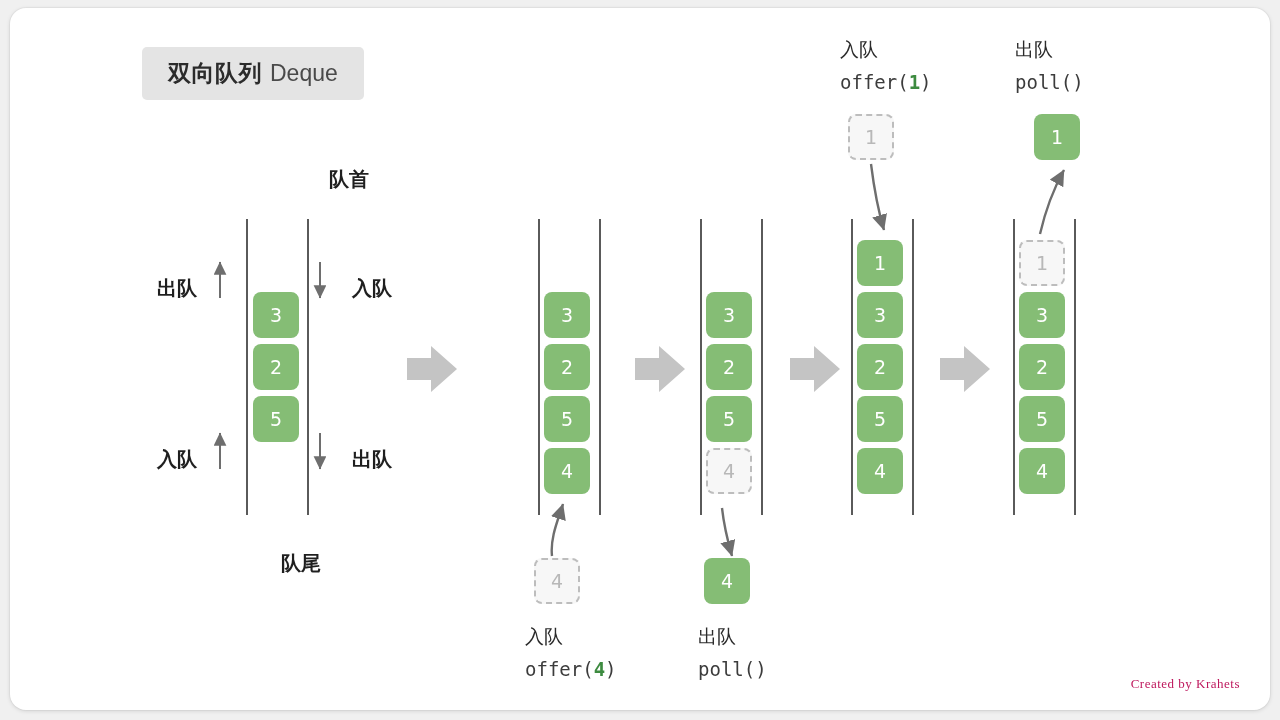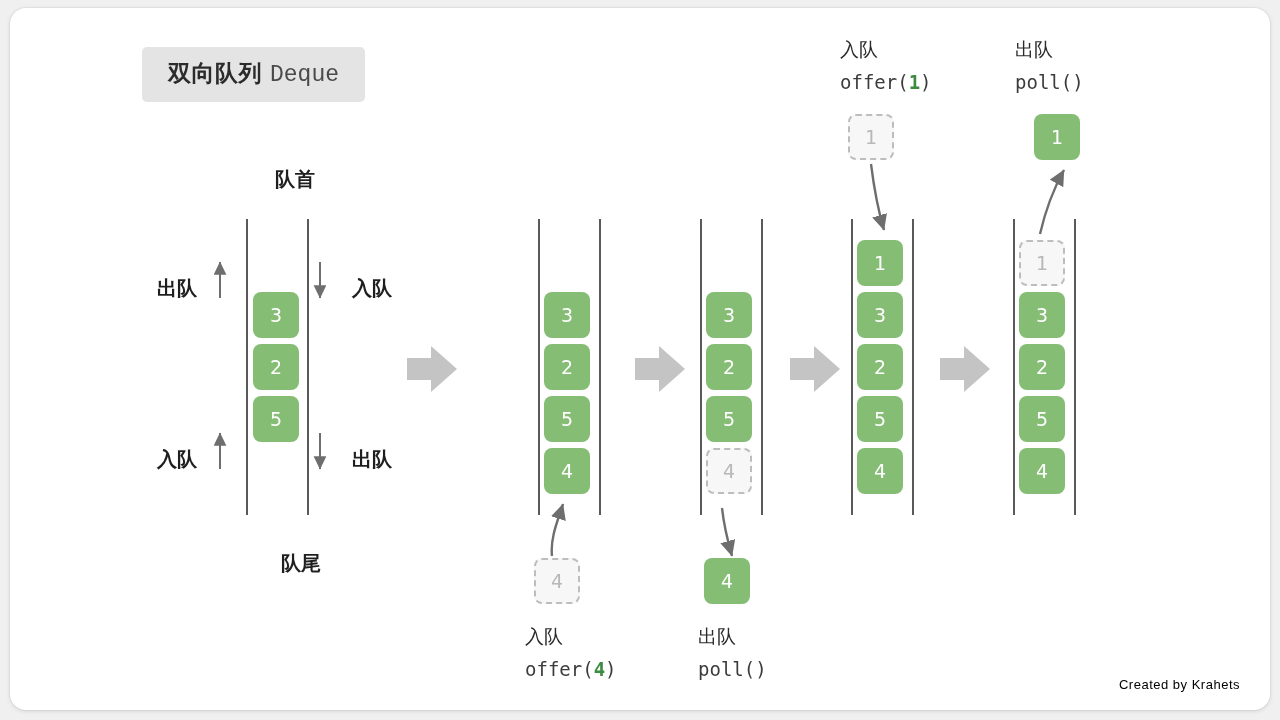--- a/index.html
+++ b/index.html
@@ -41,21 +41,21 @@
   }
   #title-badge .cn {
     font-size: 23px;
     font-weight: bold;
     color: #2b2b2b;
     letter-spacing: 0.5px;
   }
   #title-badge .en {
     font-size: 23px;
     color: #4a4a4a;
-    font-family: Liberation Mono, monospace;
+    font-family: Liberation Sans, sans-serif;
     margin-left: 8px;
   }
 
   
   .abs { position: absolute; white-space: nowrap; line-height: 1.45; }
 
   .lbl-cn {
     font-size: 20px;
     font-weight: bold;
     color: #1f1f1f;
@@ -104,37 +104,37 @@
   }
 
   
   #overlay { position: absolute; left:0; top:0; width:1260px; height:702px; pointer-events:none; }
 
   
   #footer {
     position: absolute;
     right: 30px;
     bottom: 18px;
-    font-family: Liberation Sans, sans-serif;
+    font-family: Liberation Serif, serif;
     font-size: 13px;
-    color: #000000;
+    color: #be185d;
     letter-spacing: 0.5px;
   }
 </style>
 </head>
 <body>
 
 <div id="card">
   <div id="stage">
 
     <div id="title-badge">
       <span class="cn">双向队列</span><span class="en">Deque</span>
     </div>
 
-    <div class="abs lbl-cn" style="left:224px; top:157px; width:122px; text-align:center;">队首</div>
+    <div class="abs lbl-cn" style="left:237px; top:157px; width:122px; text-align:right;">队首</div>
     <div class="abs lbl-cn" style="left:230px; top:541px; width:122px; text-align:center;">队尾</div>
 
     <div class="rail" style="left:236px; top:211px; height:296px;"></div>
     <div class="rail" style="left:297px; top:211px; height:296px;"></div>
 
     <div class="abs lbl-cn" style="left:147px; top:266px;">出队</div>
     <div class="abs lbl-cn" style="left:342px; top:266px;">入队</div>
     <div class="abs lbl-cn" style="left:147px; top:437px;">入队</div>
     <div class="abs lbl-cn" style="left:342px; top:437px;">出队</div>
 

